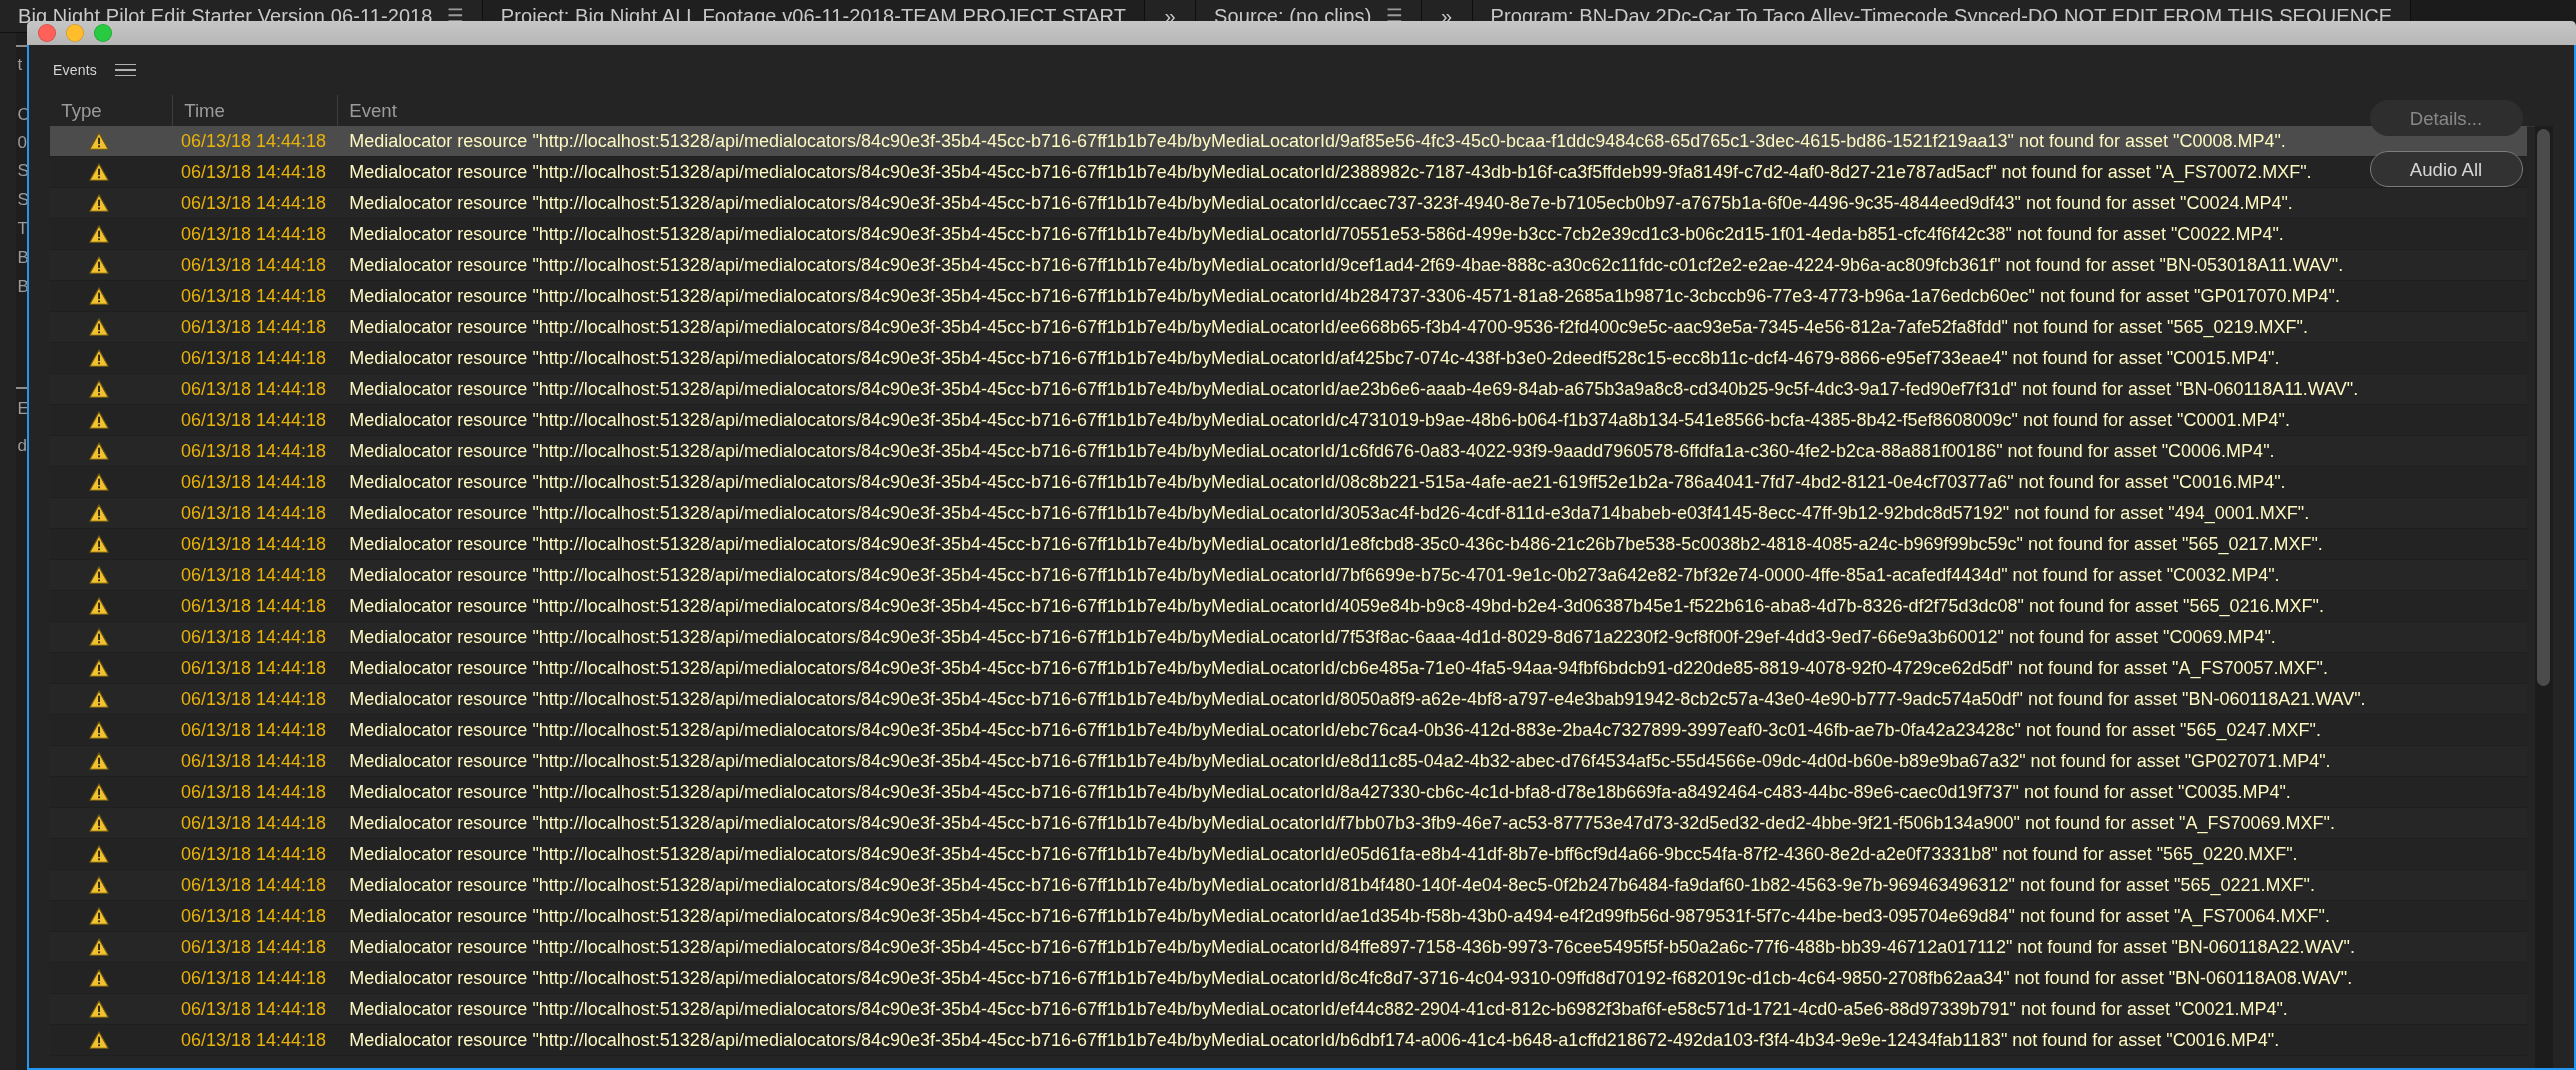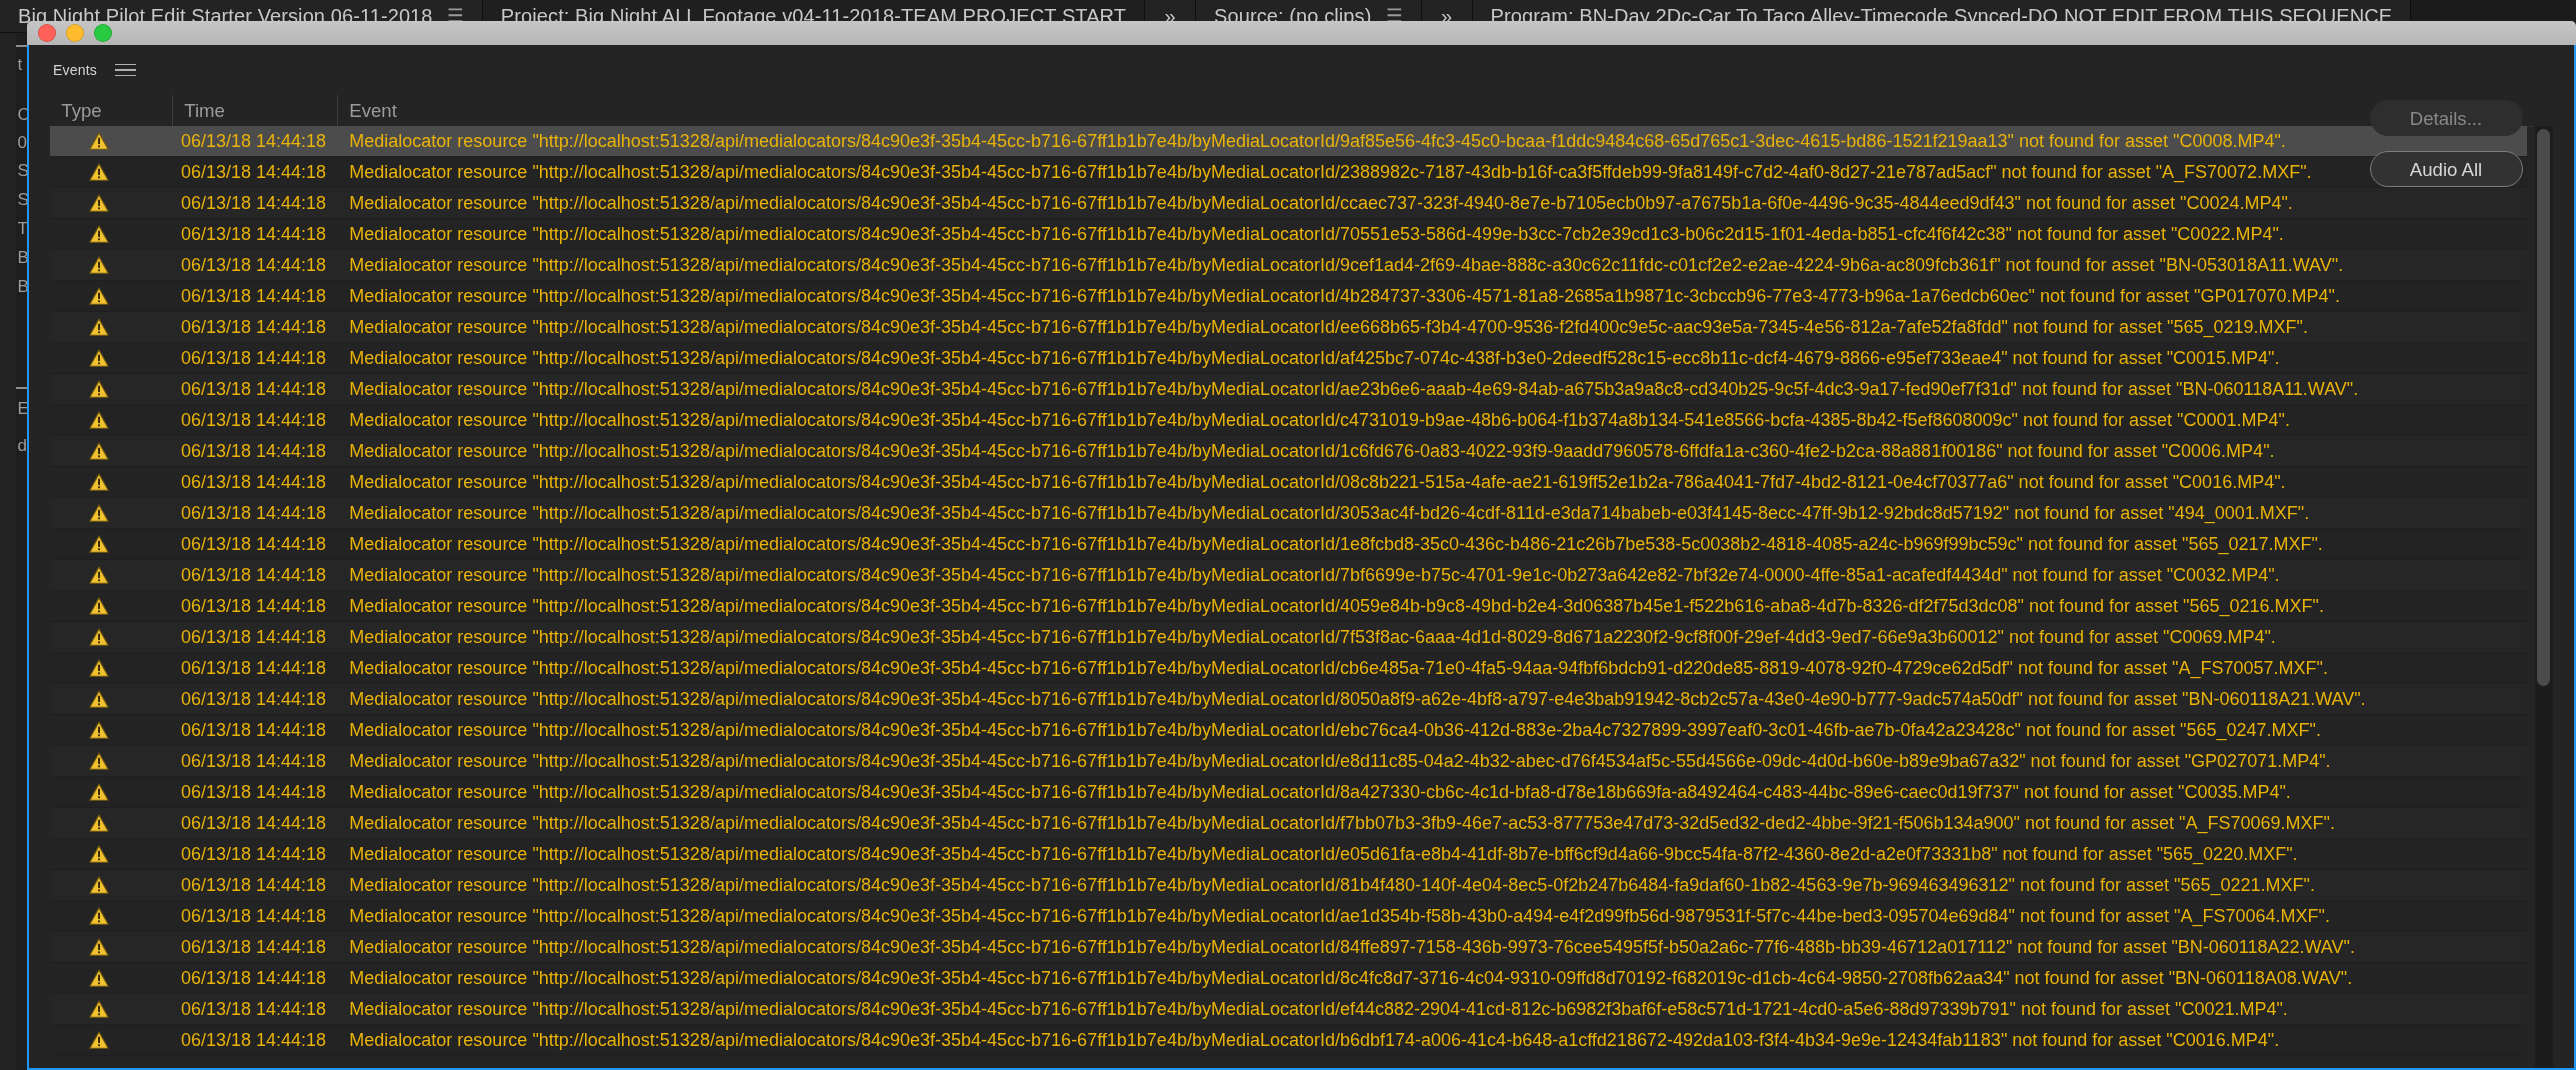--- a/index.html
+++ b/index.html
@@ -220,21 +220,21 @@
     padding-left: 39px;
   }
   .cell.time {
     width: 165px;
     padding-left: 8px;
     color: #eab308;
   }
   .cell.event {
     flex: 1;
     padding-left: 11.3px;
-    color: #eab308;
+    color: #fef9c3;
   }
 
   .warn-icon {
     width: 20px;
     height: 18.6px;
     position: relative;
     display: inline-block;
   }
   .warn-icon svg { display: block; }
 
@@ -306,21 +306,21 @@
     <div class="rail-item" style="top:367px">Effe</div>
     <div class="rail-item" style="top:404px">d)</div>
   </div>
 
   <div class="app-tabbar">
     <div class="app-tab">
       <span>Big Night Pilot Edit Starter Version 06-11-2018</span>
       <span class="tab-menu-glyph">☰</span>
     </div>
     <div class="app-tab dim">
-      <span>Project: Big Night ALL Footage v04-11-2018-TEAM PROJECT START</span>
+      <span>Project: Big Night ALL Footage v06-11-2018-TEAM PROJECT START</span>
     </div>
     <div class="tab-overflow">»</div>
     <div class="app-tab">
       <span>Source: (no clips)</span>
       <span class="tab-menu-glyph">☰</span>
     </div>
     <div class="tab-overflow">»</div>
     <div class="app-tab">
       <span>Program: BN-Day 2Dc-Car To Taco Alley-Timecode Synced-DO NOT EDIT FROM THIS SEQUENCE</span>
 

